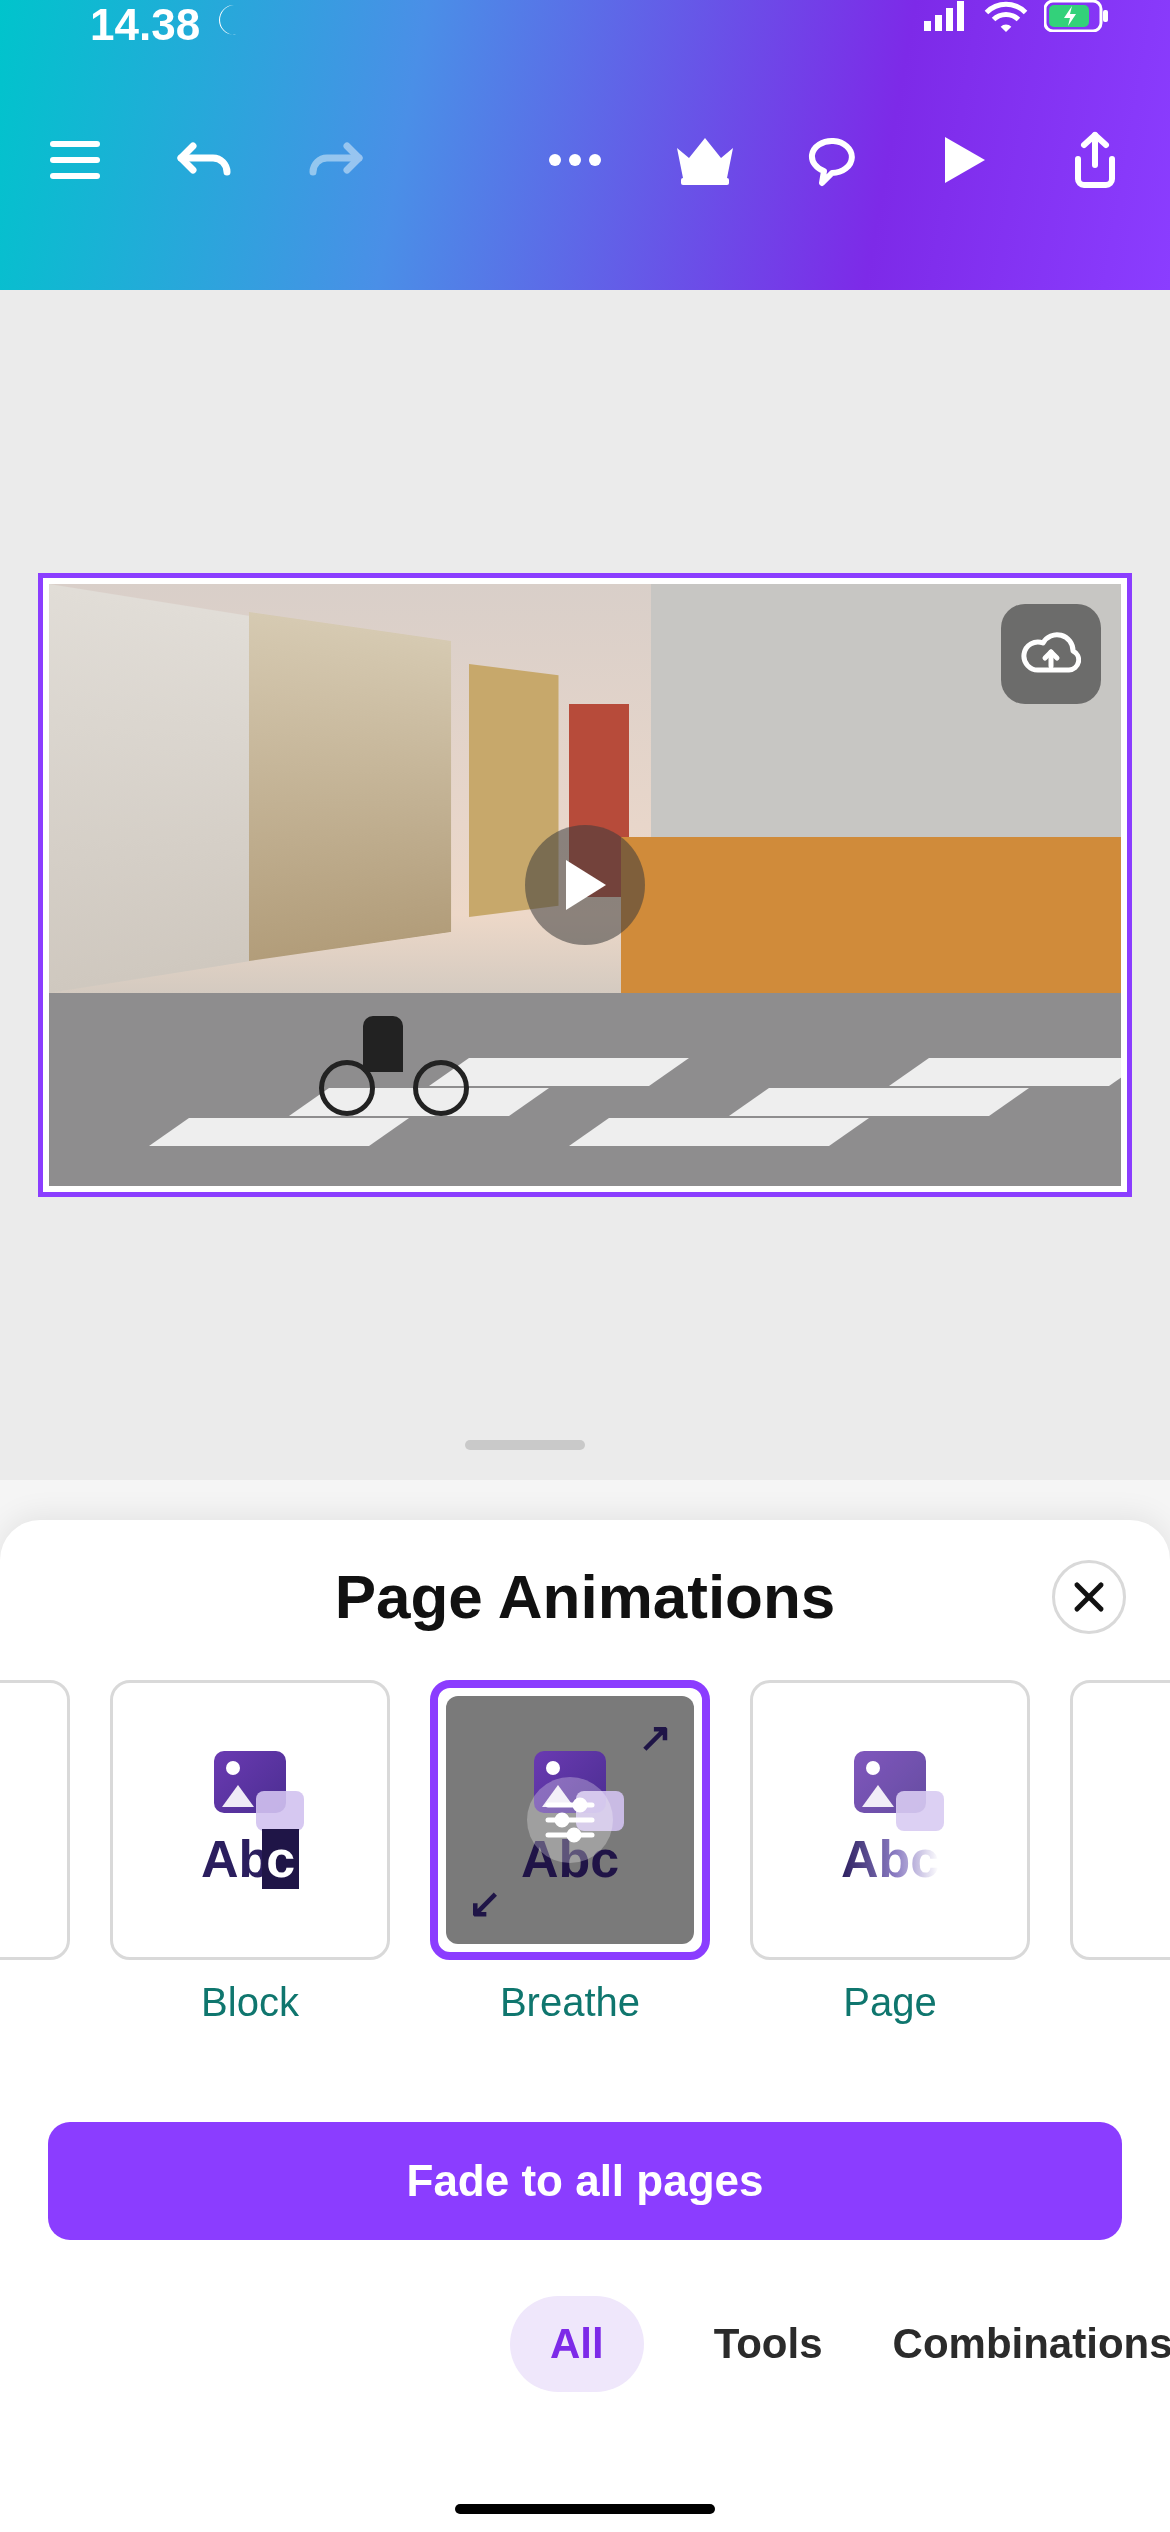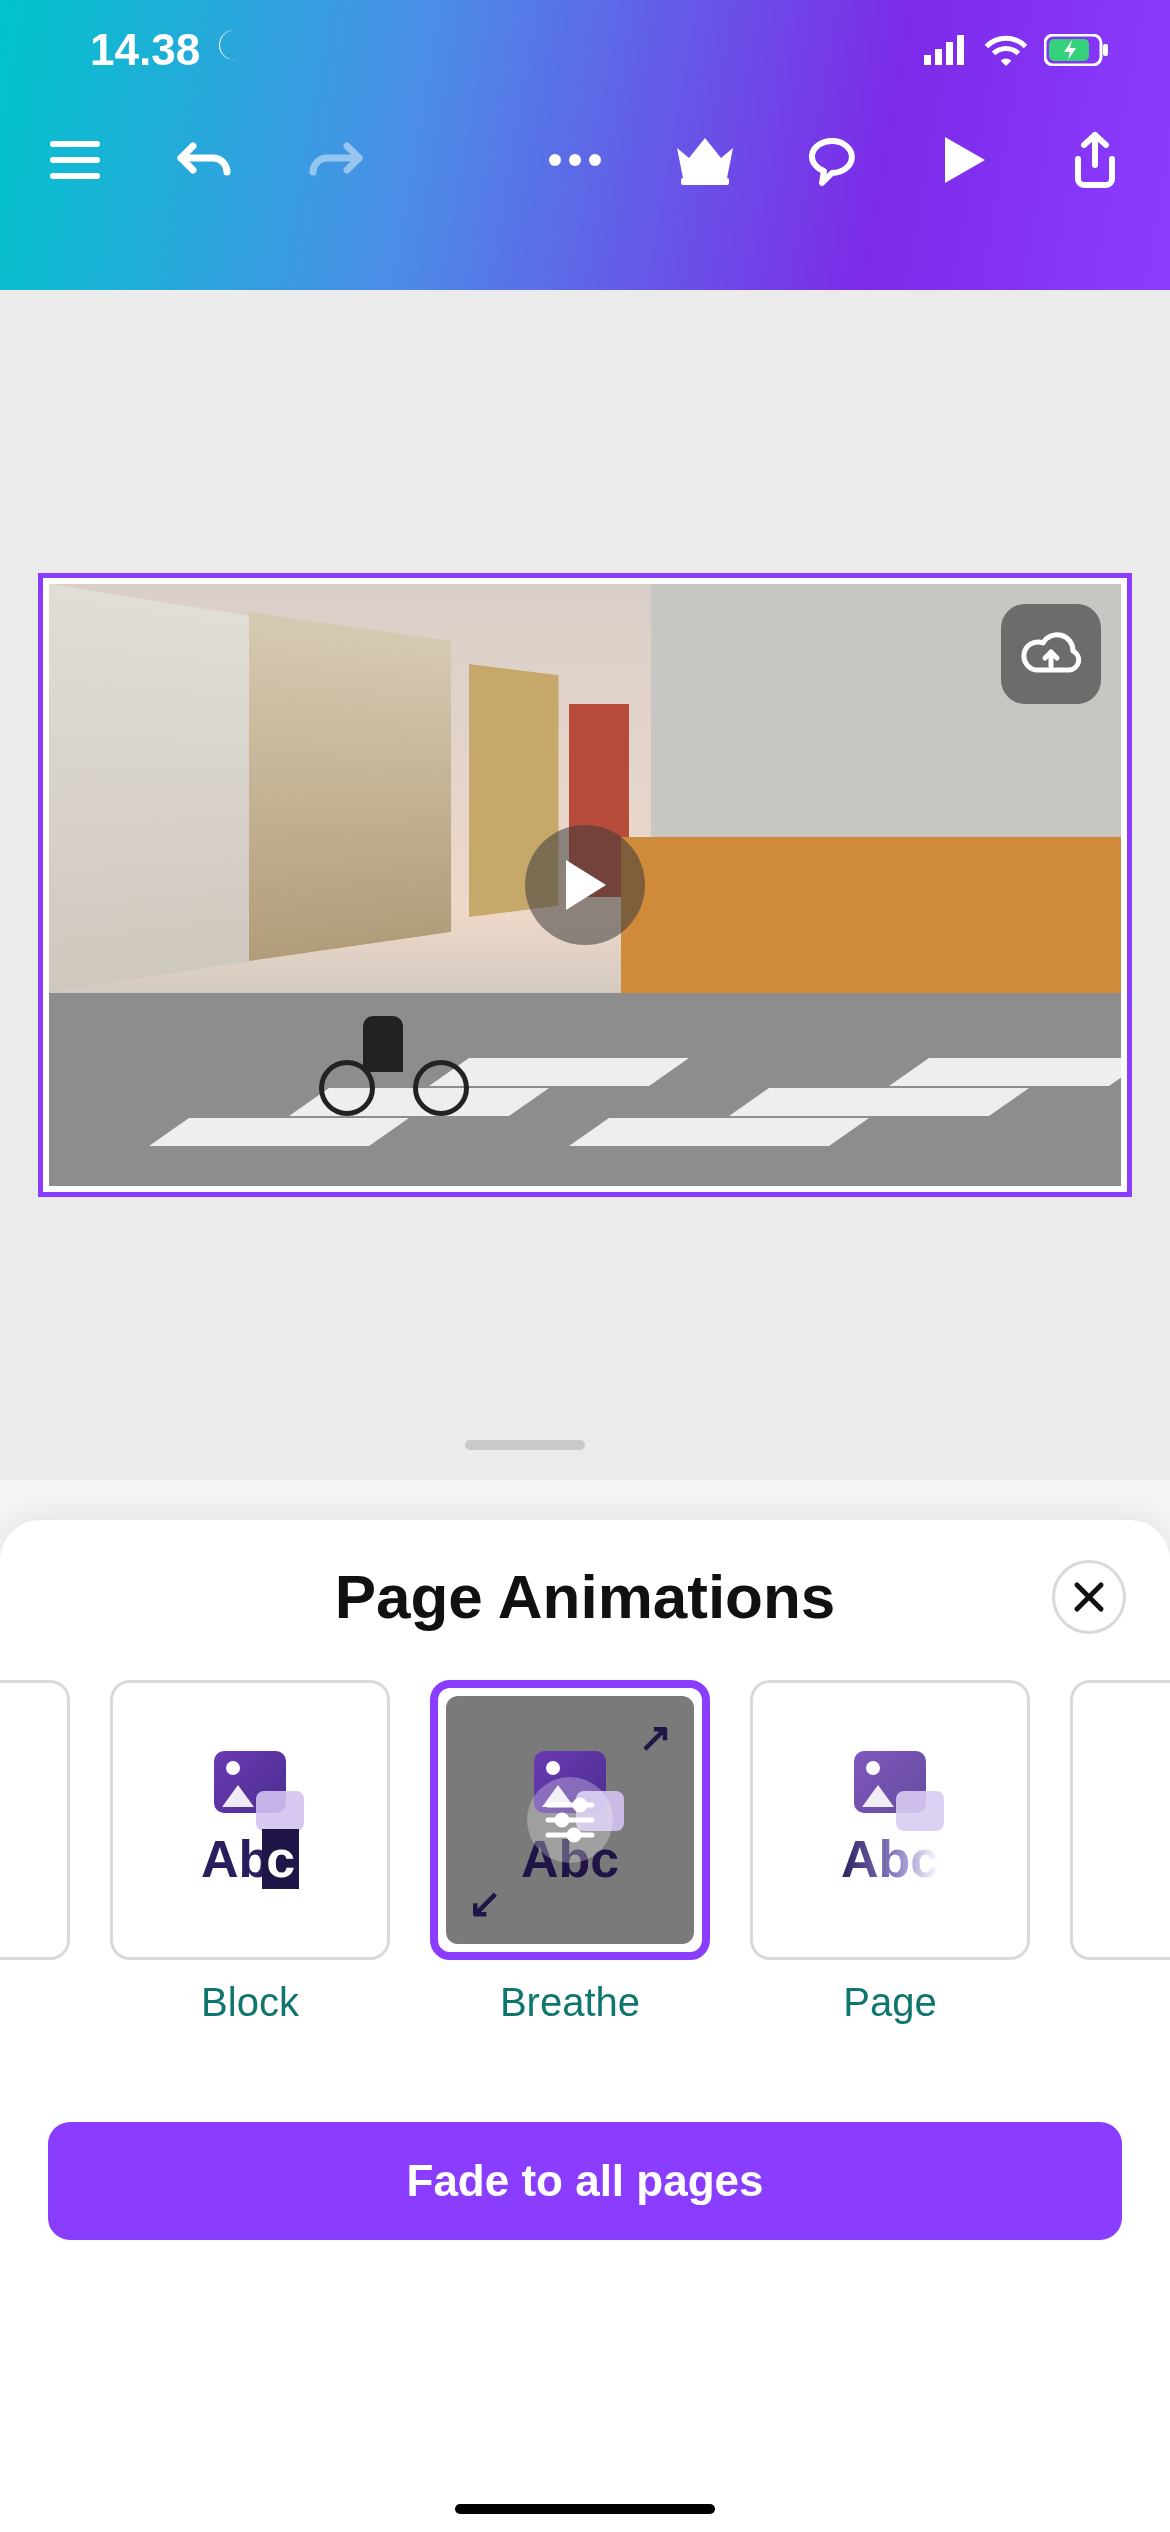--- a/index.html
+++ b/index.html
@@ -9,21 +9,21 @@
   .top-area {
     width: 100%;
     height: 290px;
     background: linear-gradient(100deg, #00c4cc 0%, #4a8fe7 35%, #7d2ae8 75%, #8b3dff 100%);
     position: relative;
     color: #fff;
   }
   .status-bar {
     height: 100px;
     display: flex;
-    align-items: center;
+    align-items: flex-start;
     justify-content: space-between;
     padding: 0 60px 0 90px;
     font-size: 44px;
     font-weight: 600;
   }
   .status-left { display: flex; align-items: center; gap: 14px; }
   .status-right { display: flex; align-items: center; gap: 16px; }
   .status-right svg { display:block; }
 
   .toolbar {
@@ -399,15 +399,20 @@
           
         </div>
         <div class="anim-label"></div>
       </div>
 
     </div>
   </div>
 
   <div class="apply-btn">Fade to all pages</div>
 
+  <div class="tabs-row">
+    <div class="tab-pill">All</div>
+    <div class="tab-plain">Tools</div>
+    <div class="tab-plain">Combinations</div>
+  </div>
 
   <div class="home-indicator"></div>
 </div>
 
 </body></html>

